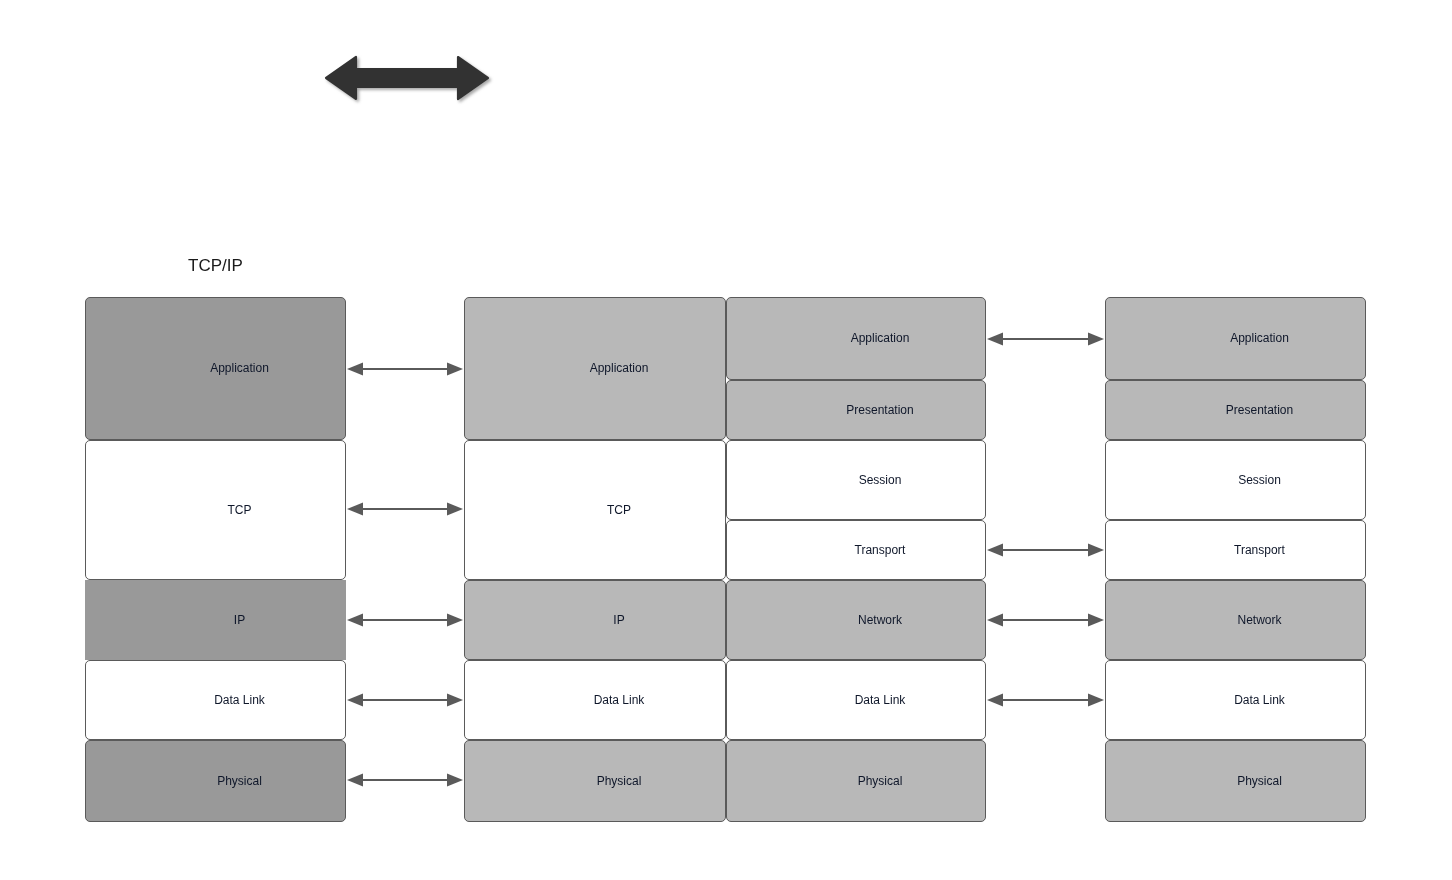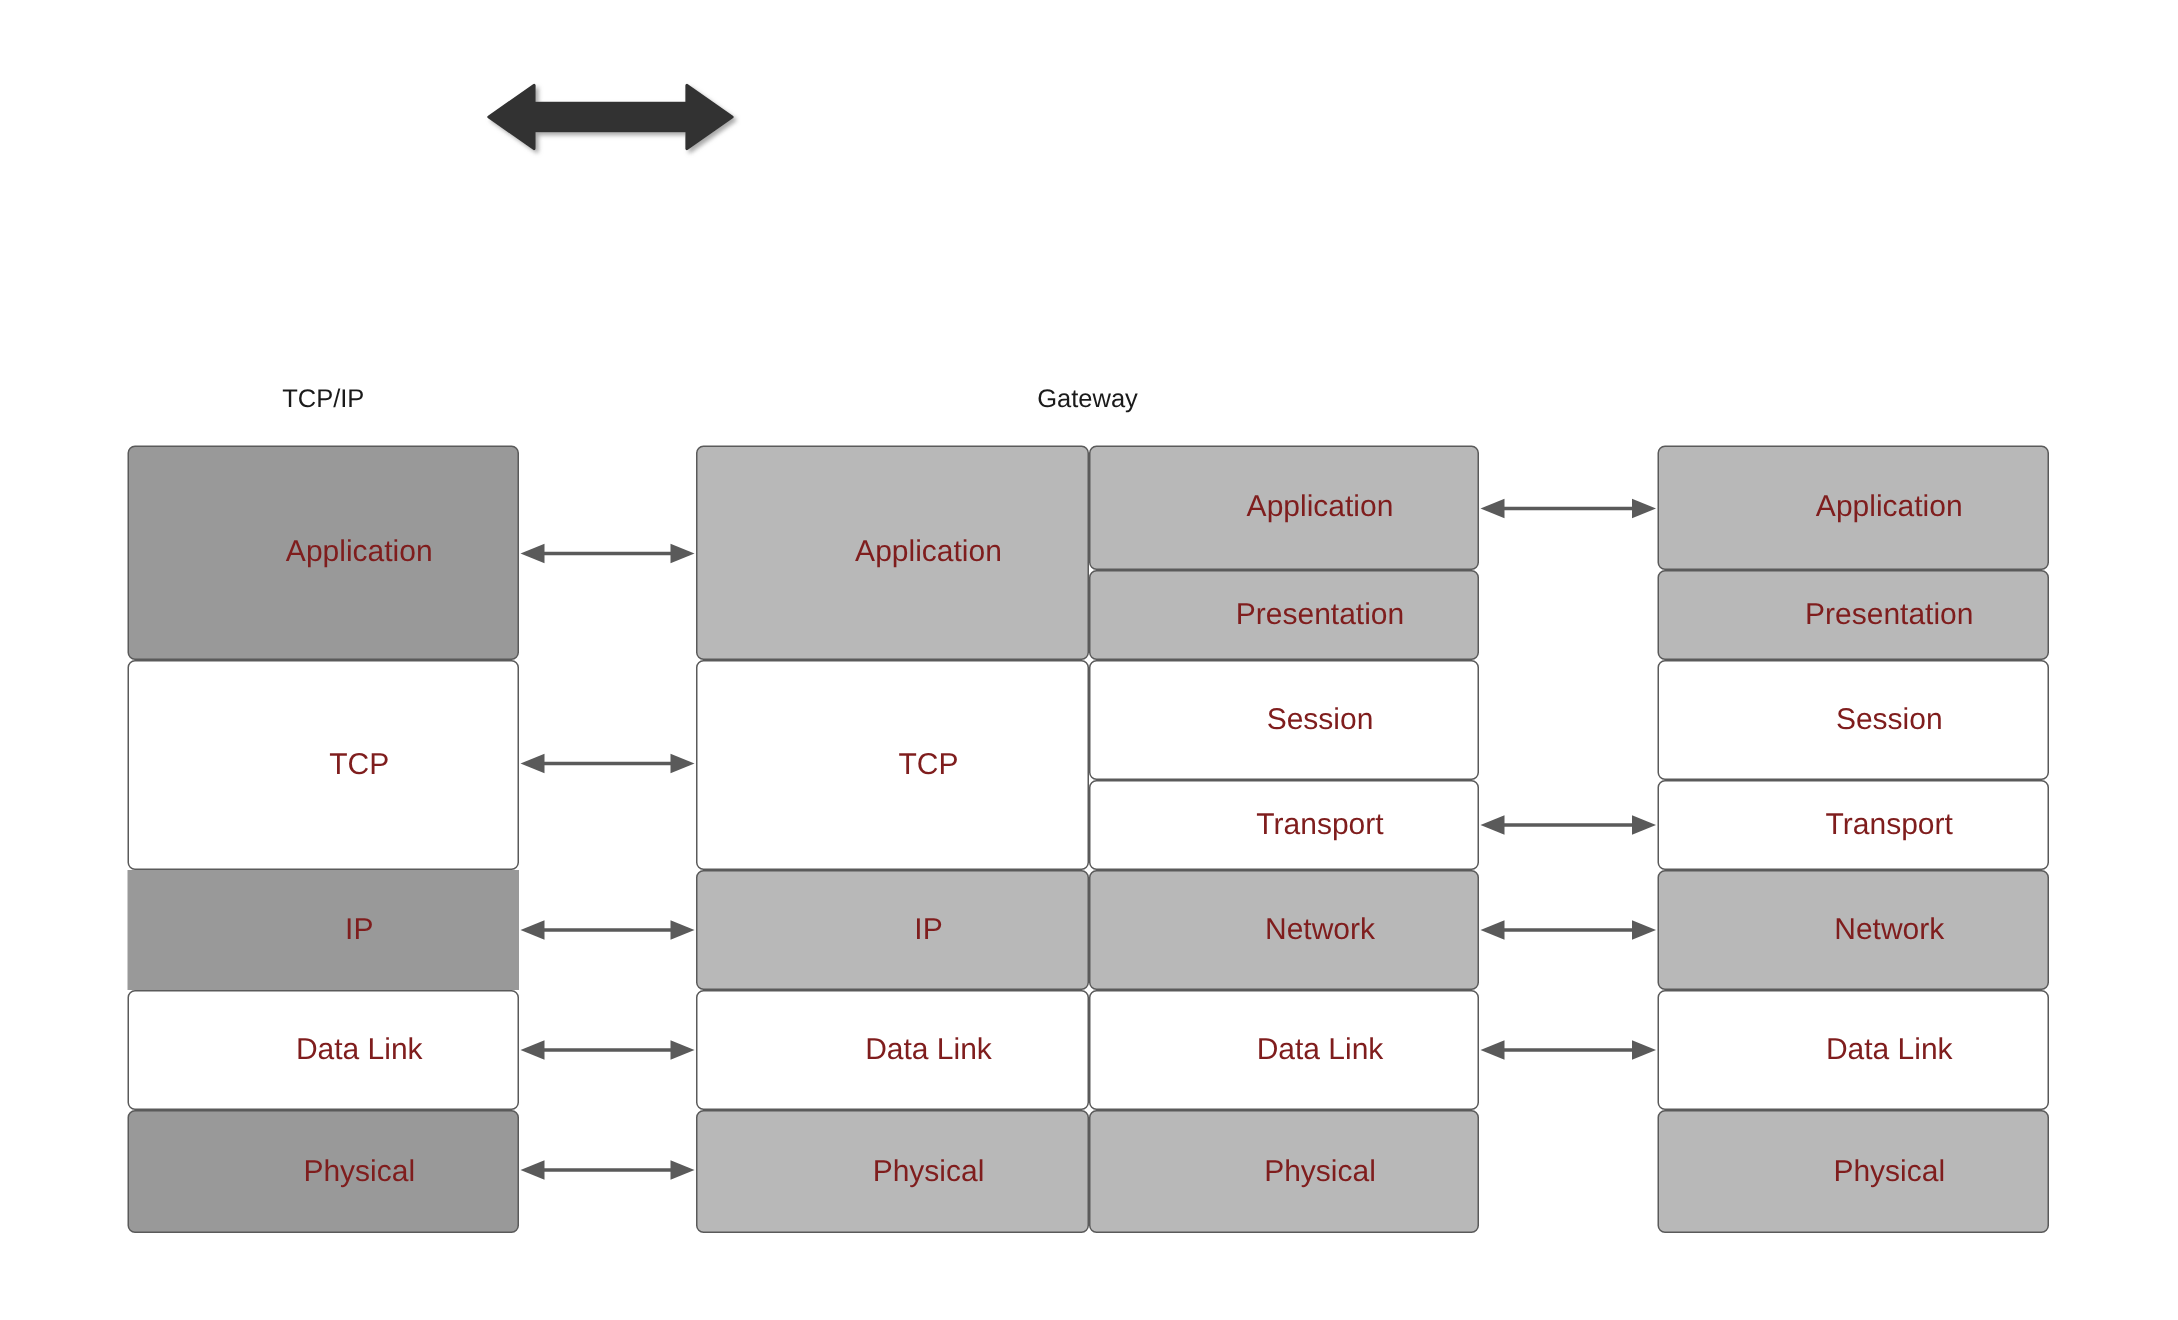--- a/index.html
+++ b/index.html
@@ -11,21 +11,21 @@
   #stage{position:absolute;left:0;top:0;width:1452px;height:880px;}
 
   .col-title{
     position:absolute;text-align:center;
     font-size:17px;color:#1a1a1a;line-height:20px;white-space:nowrap;
   }
 
   .layer-box{
     position:absolute;box-sizing:border-box;
     display:flex;align-items:center;justify-content:center;
-    font-size:20px;color:#7f1d1d;
+    font-size:12px;color:#0f172a;
     border:1.6px solid #5a5a5a;border-radius:5px;
     line-height:19px;text-align:center;padding-left:48px;
   }
   .layer-box.noborder{border:none;border-radius:0;}
   .fill-dark{background:#999999;}
   .fill-mid{background:#b8b8b8;}
   .fill-white{background:#ffffff;}
 
   .conn{position:absolute;}
 
@@ -39,21 +39,20 @@
   <svg class="big-arrow" style="left:322px;top:52px;" width="172" height="54" viewBox="0 0 172 54">
     <defs>
       <filter id="sh" x="-20%" y="-20%" width="150%" height="160%">
         <feDropShadow dx="2" dy="2" stdDeviation="1.4" flood-color="#9a9a9a" flood-opacity="0.85"></feDropShadow>
       </filter>
     </defs>
     <path filter="url(#sh)" d="M4 26 L34 5 L34 17 L136 17 L136 5 L166 26 L136 47 L136 35 L34 35 L34 47 Z" fill="#333333" stroke="#333333" stroke-width="2.2" stroke-linejoin="round"></path>
   </svg>
 
   <div class="col-title" style="left:85px;top:256px;width:261px;">TCP/IP</div>
-  <div class="col-title" style="left:464px;top:256px;width:522px;">Gateway</div>
 
   <div class="layer-box fill-dark" style="left:85px;top:297px;width:261px;height:143px;">Application</div>
   <div class="layer-box fill-white" style="left:85px;top:440px;width:261px;height:140px;">TCP</div>
   <div class="layer-box fill-dark noborder" style="left:85px;top:580px;width:261px;height:80px;">IP</div>
   <div class="layer-box fill-white" style="left:85px;top:660px;width:261px;height:80px;">Data Link</div>
   <div class="layer-box fill-dark" style="left:85px;top:740px;width:261px;height:82px;">Physical</div>
 
   <div class="layer-box fill-mid" style="left:464px;top:297px;width:262px;height:143px;">Application</div>
   <div class="layer-box fill-white" style="left:464px;top:440px;width:262px;height:140px;">TCP</div>
   <div class="layer-box fill-mid" style="left:464px;top:580px;width:262px;height:80px;">IP</div>

